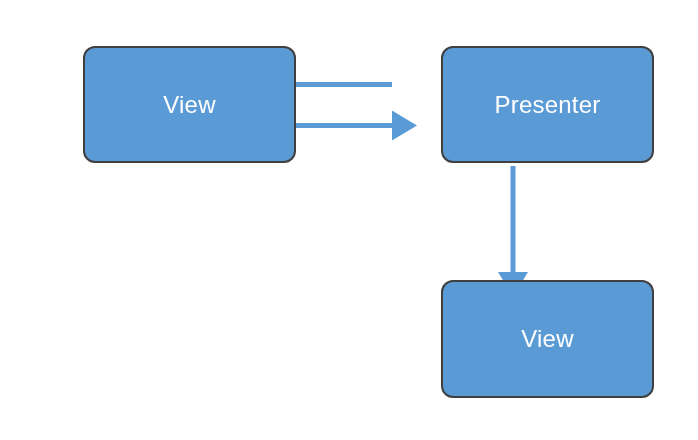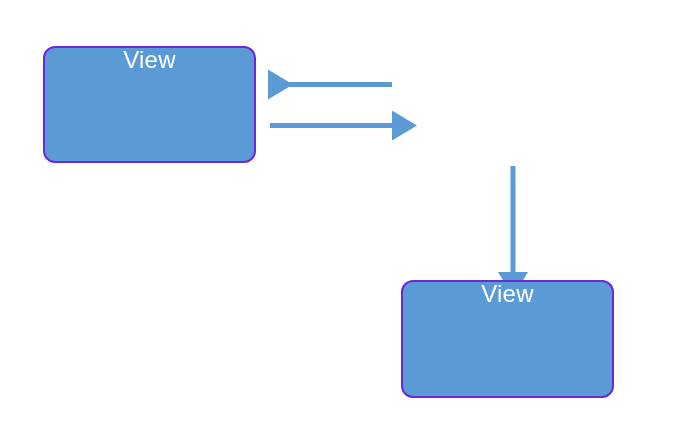--- a/index.html
+++ b/index.html
@@ -14,25 +14,26 @@
     position: relative;
     width: 698px;
     height: 440px;
     background: #ffffff;
     overflow: hidden;
   }
   .node {
     position: absolute;
     box-sizing: border-box;
     background: #5B9BD5;
-    border: 2px solid #6d28d9;
+    border: 2px solid #404040;
     border-radius: 12px;
     display: flex;
-    align-items: flex-start;
+    align-items: center;
     justify-content: center;
+    margin-left: 40px;
   }
   .node-label {
     color: #ffffff;
     font-family: "Liberation Sans", sans-serif;
     font-size: 24px;
     font-weight: 400;
     line-height: 1;
     letter-spacing: 0.2px;
     white-space: nowrap;
     user-select: none;
@@ -85,20 +86,23 @@
 
     <g>
       <line x1="513" y1="166" x2="513" y2="272" stroke="#5B9BD5" stroke-width="5" marker-end="url(#ah-down)"></line>
     </g>
   </svg>
 
   <div class="node" id="node-view">
     <span class="node-label">View</span>
   </div>
 
+  <div class="node" id="node-presenter">
+    <span class="node-label">Presenter</span>
+  </div>
 
   <div class="node" id="node-model">
     <span class="node-label">View</span>
   </div>
 
   <div class="edge-hit" id="edge-hit-p2v"></div>
   <div class="edge-hit" id="edge-hit-v2p"></div>
   <div class="edge-hit" id="edge-hit-p2m"></div>
 
 </div>

